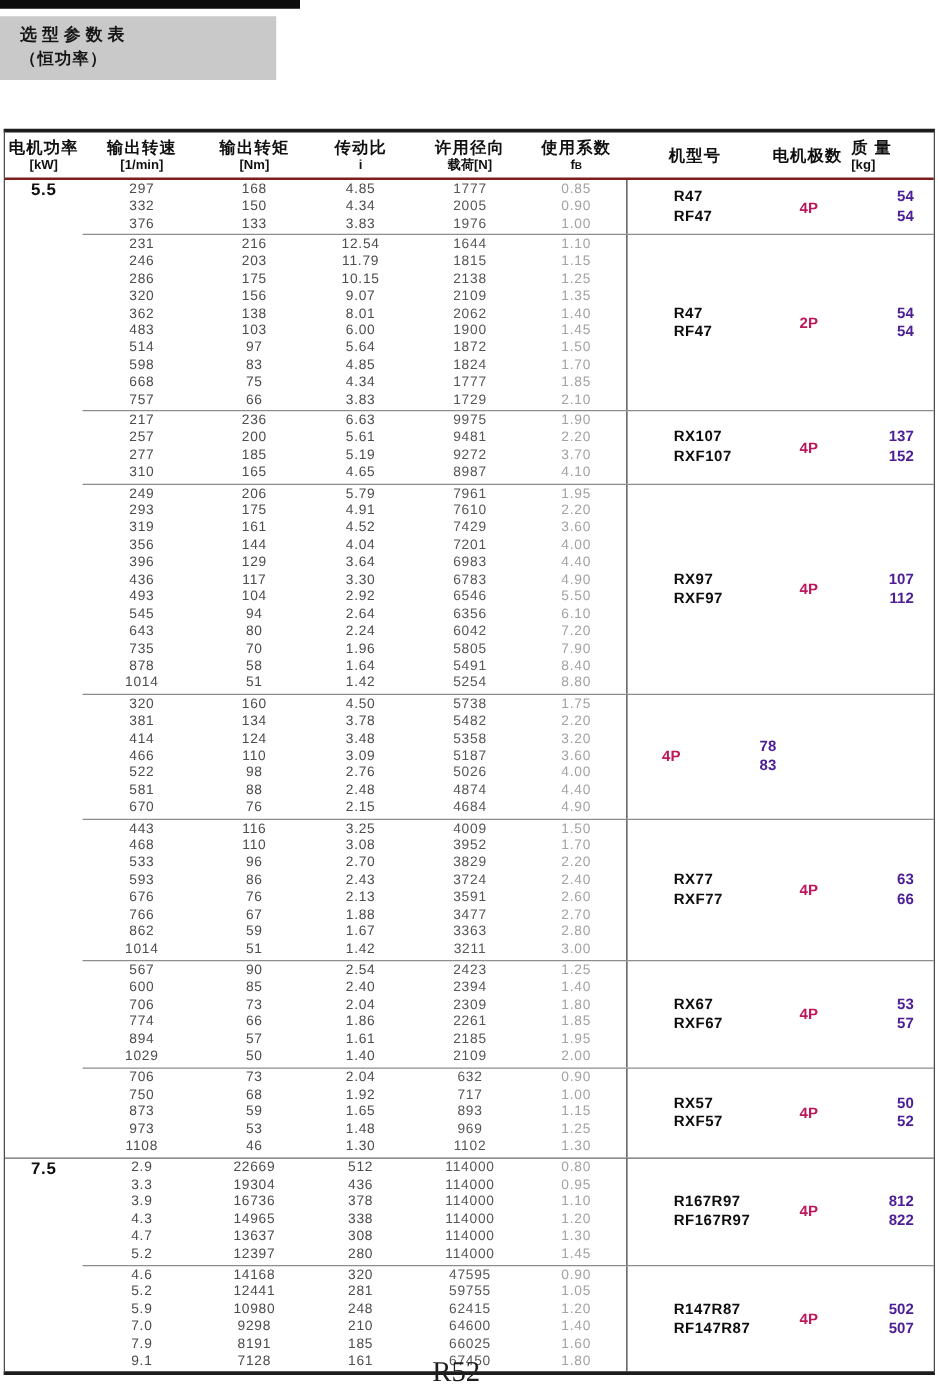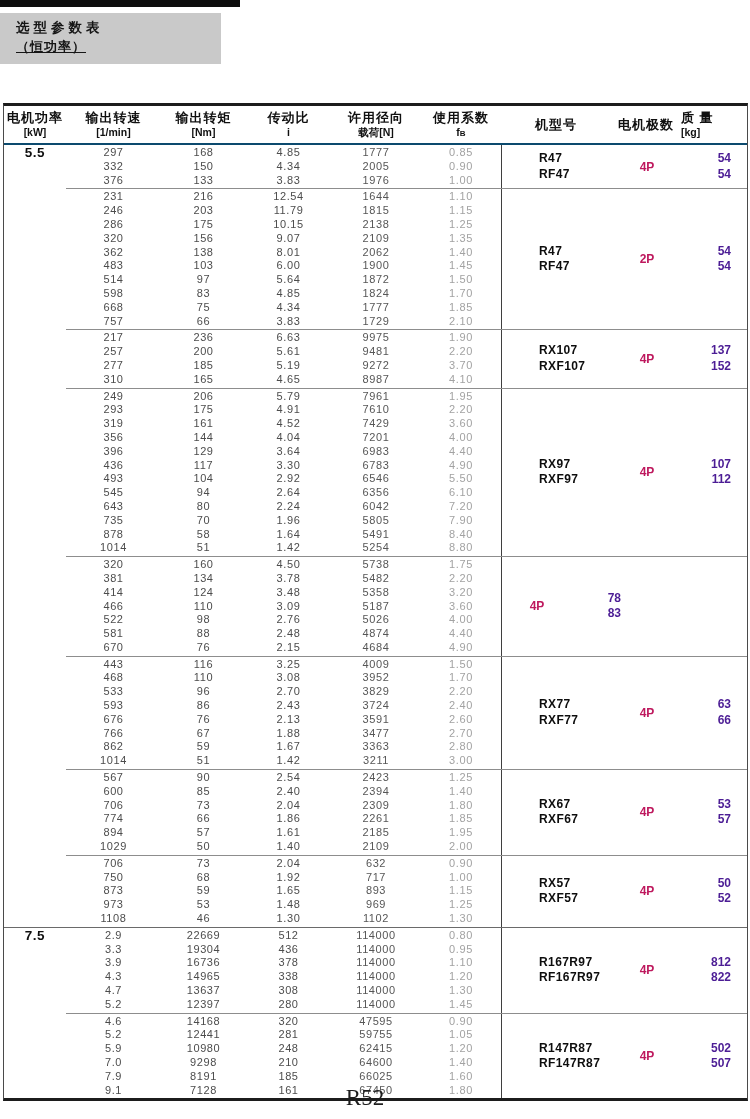--- a/index.html
+++ b/index.html
@@ -4,27 +4,27 @@
 <style>
   html,body{margin:0;padding:0;}
   body{
     width:750px;height:1119px;background:#ffffff;position:relative;
     font-family:"Liberation Sans",sans-serif;color:#1a1a1a;overflow:hidden;
   }
   .topbar{position:absolute;left:0;top:0;width:240px;height:7px;background:#0d0d0d;}
   .titlebox{position:absolute;left:0;top:13px;width:221px;box-sizing:border-box;
     background:#c9c9c9;padding:6px 6px 8px 16px;}
   .title-l1{font-size:13.5px;font-weight:bold;letter-spacing:4px;color:#161616;}
-  .title-l2{font-size:13px;font-weight:bold;letter-spacing:1px;color:#161616;margin-top:1px;text-decoration:underline;}
+  .title-l2{font-size:13px;font-weight:bold;letter-spacing:1px;color:#161616;margin-top:1px;}
 
   .seltable{position:absolute;left:3px;top:103px;width:743px;box-sizing:content-box;
     border-top:3px solid #1c1c1c;border-bottom:3px solid #1c1c1c;
     border-left:1px solid #4a4a4a;border-right:1px solid #4a4a4a;background:#fff;}
 
-  .thead{display:flex;align-items:flex-start;border-bottom:2px solid #0c4a6e;padding:4px 0 3px;}
+  .thead{display:flex;align-items:flex-start;border-bottom:2px solid #7f1d1d;padding:4px 0 3px;}
   .th{text-align:center;}
   .th-l1{font-size:13px;font-weight:bold;color:#101010;letter-spacing:1px;line-height:15px;}
   .th-l2{font-size:10.5px;font-weight:bold;color:#101010;line-height:13px;margin-top:1px;}
   .subcap{font-size:8px;font-weight:bold;}
   .w-power{width:62px}.w-speed{width:95px}.w-torque{width:85px}.w-ratio{width:85px}
   .w-load{width:90px}.w-factor{width:80px}.w-model{width:110px}.w-poles{width:70px}
   .w-weight{width:64px;box-sizing:border-box;text-align:left;padding-right:6px;}
 
   .section{display:flex;}
   .section + .section{border-top:1px solid #6a6a6a;}

